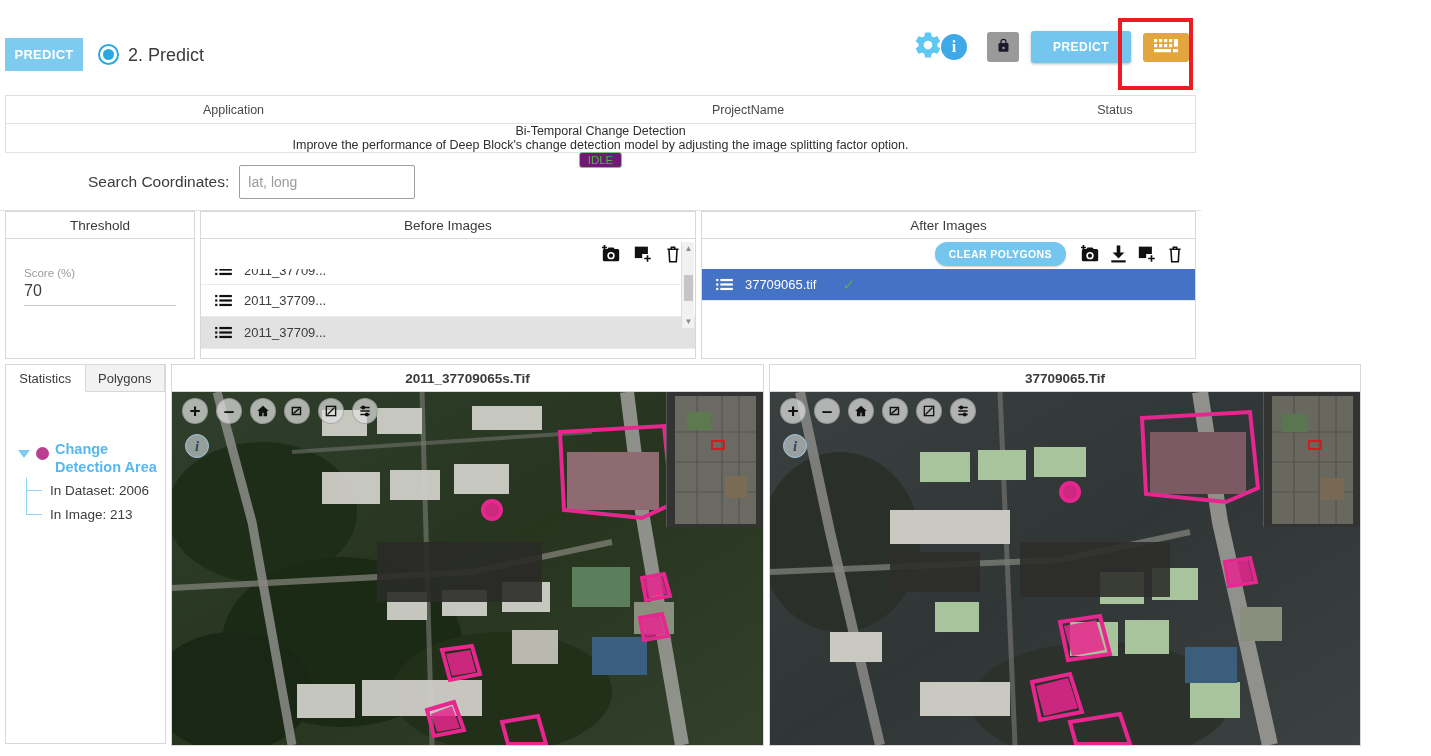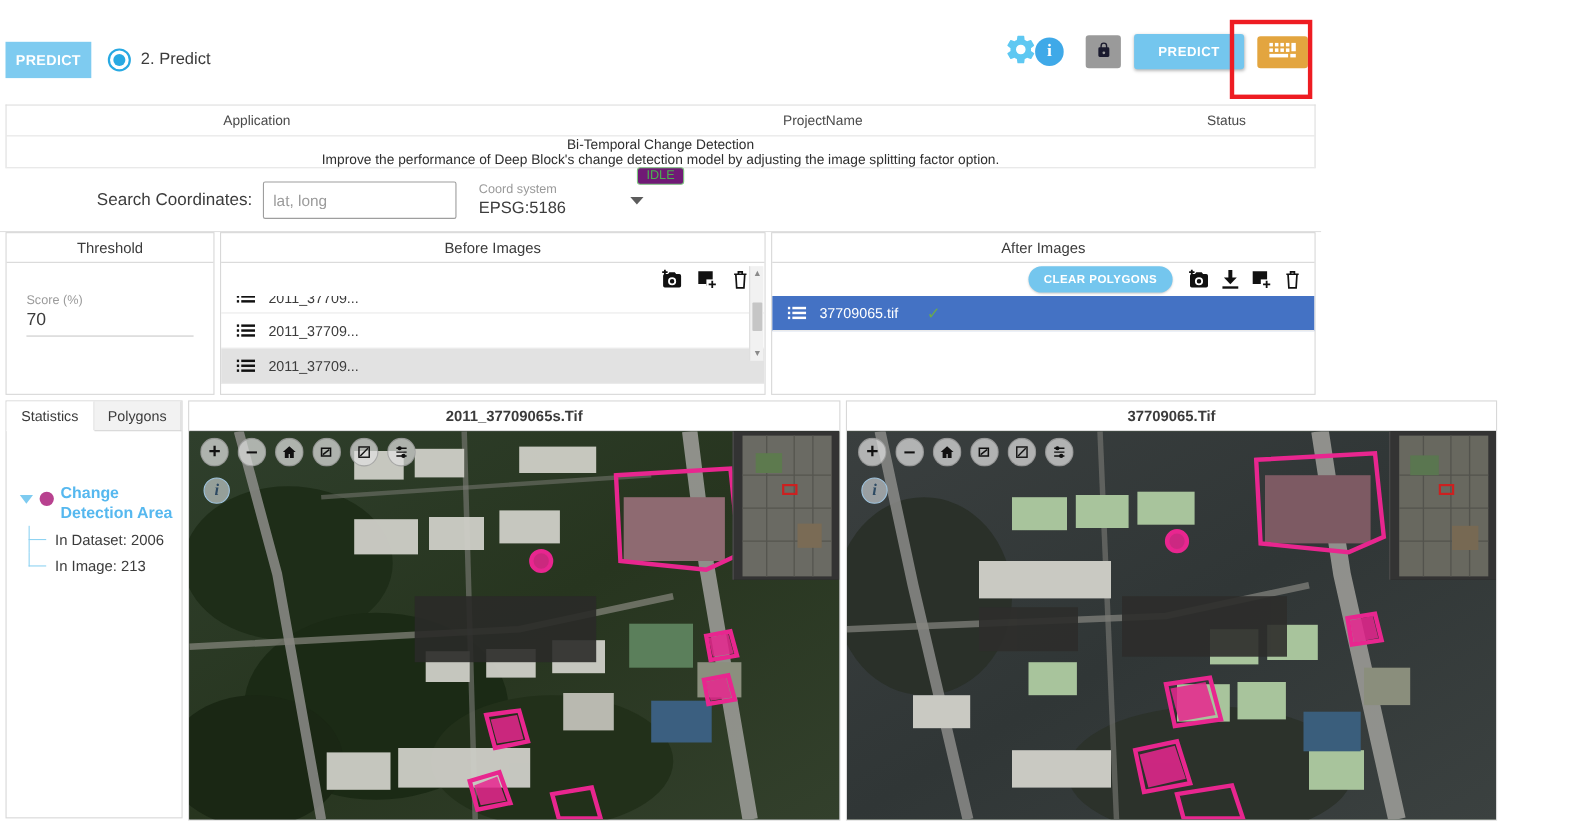--- a/index.html
+++ b/index.html
@@ -22,21 +22,21 @@
     display: flex; align-items: center; justify-content: center;
     border: none; cursor: pointer;
   }
   .step-radio {
     position: absolute; left: 98px; top: 44px;
     width: 21px; height: 21px; border-radius: 50%;
     border: 2px solid #28a9e2; background: #fff;
     display: flex; align-items: center; justify-content: center;
   }
   .step-radio::after { content:""; width: 11px; height: 11px; border-radius: 50%; background: #28a9e2; }
-  .step-label { position: absolute; left: 128px; top: 45px; font-size: 15px; color: #3b3b3b; }
+  .step-label { position: absolute; left: 128px; top: 45px; font-size: 18px; color: #3b3b3b; }
 
   .tools { position: absolute; right: 12px; top: 30px; display: flex; align-items: center; gap: 12px; }
   .red-box {
     position: absolute; left: 1118px; top: 18px;
     width: 75px; height: 72px;
     border: 4px solid #ee1c22; background: transparent;
     pointer-events: none; z-index: 30;
   }
   .gearwrap { position: relative; width: 62px; height: 34px; display: flex; align-items: center; }
   .gear-icon { color: #5ec8f2; }
@@ -246,25 +246,20 @@
       <div class="col-proj">Improve the performance of Deep Block's change detection model by adjusting the image splitting factor option.</div>
       <div class="col-status">
         <span class="badge-idle">IDLE</span>
       </div>
     </div>
   </div>
 
   <div class="search-row">
     <span class="search-label">Search Coordinates:</span>
     <input class="search-input" type="text" placeholder="lat, long" style="">
-    <div class="coord-sel">
-      <div class="coord-caption">Coord system</div>
-      <div class="coord-value">EPSG:5186</div>
-      <span class="caret"></span>
-    </div>
   </div>
 
   <div class="panels">
 
     <div class="panel p-threshold">
       <div class="panel-head">Threshold</div>
       <div class="score-wrap">
         <div class="score-cap">Score (%)</div>
         <div class="score-val">70</div>
       </div>

